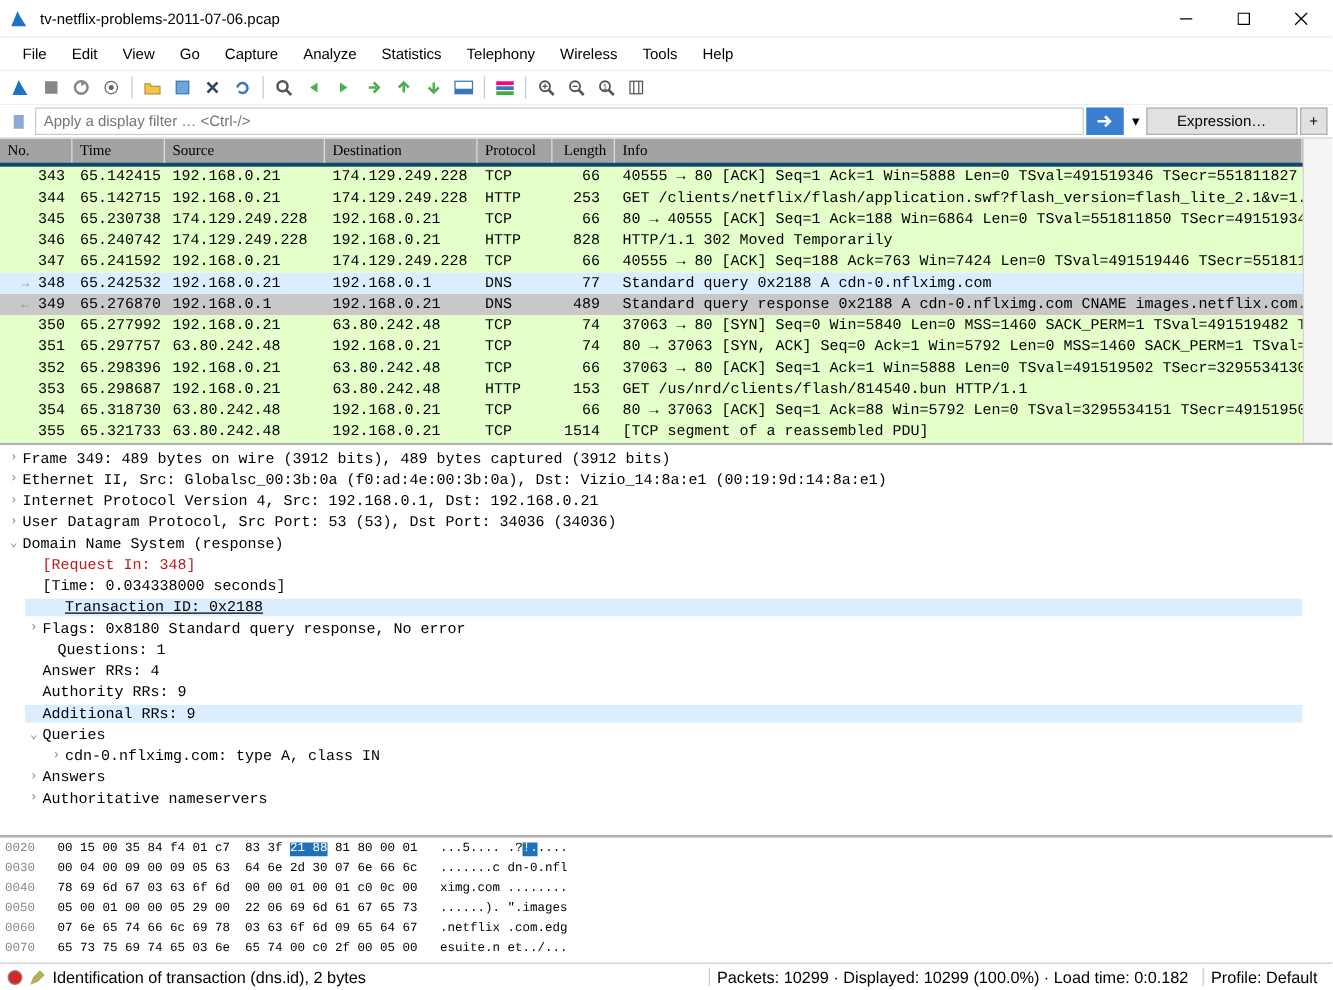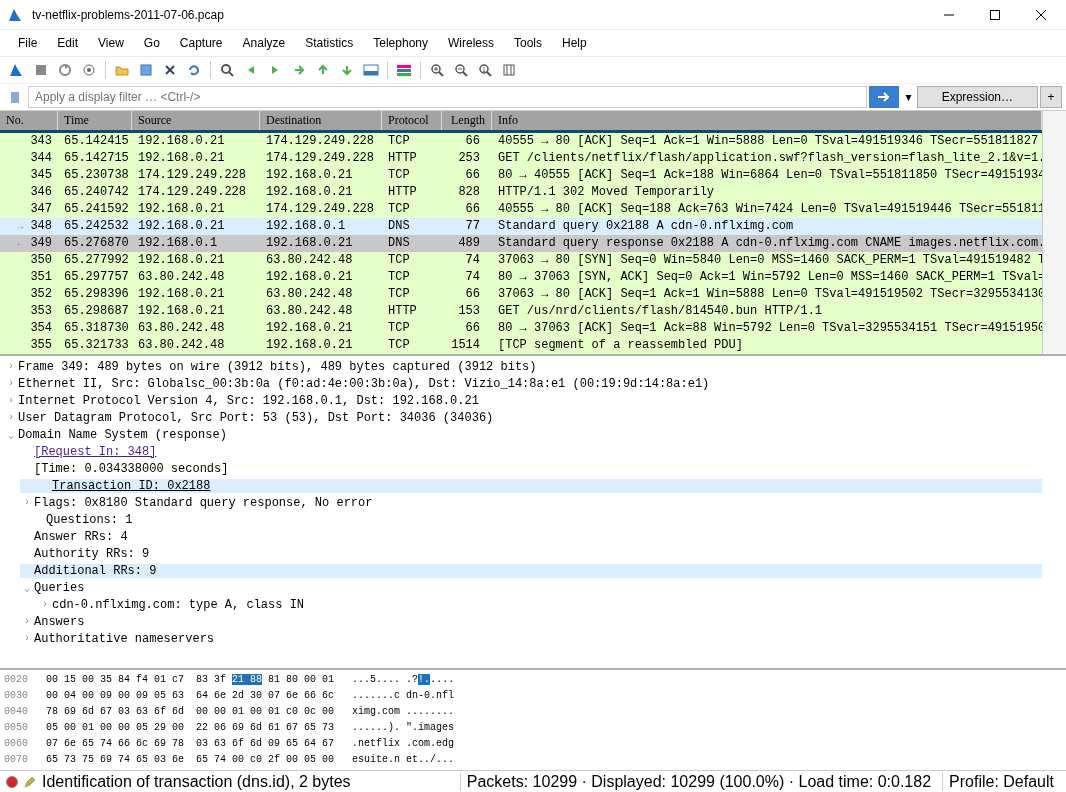--- a/index.html
+++ b/index.html
@@ -34,26 +34,26 @@
 .pl-row .col-no { text-align: right; padding-right: 6px; }
 .pl-row .col-len { text-align: right; padding-right: 12px; }
 .row-http { background: #e4ffc7; }
 .row-dns { background: #daeeff; }
 .row-sel { background: #c8c8c8 !important; }
 .row-rel { background: #daeeff; }
 .scroll-strip { width: 24px; background: #f5f5f5; border-left: 1px solid #ccc; }
 .details { flex: 1; overflow: auto; font-family: 'Consolas','Courier New',monospace; font-size: 12px; padding: 2px 0; border-bottom: 2px solid #b0b0b0; }
 .dt-row { display: flex; align-items: center; padding: 0 4px; height: 17px; white-space: nowrap; }
 .dt-toggle { width: 14px; text-align: center; color: #888; font-size: 10px; }
-.dt-link { color: #4c1d95; text-decoration: underline; }
+.dt-link { color: #b91c1c; }
 .dt-hi { background: #daeeff; display: inline-block; width: calc(100% - 20px); }
 .hex-pane { height: 100px; overflow: auto; font-family: 'Consolas','Courier New',monospace; font-size: 10px; padding: 2px 4px; }
 .hex-row { white-space: pre; height: 16px; line-height: 16px; }
 .hex-sel { background: #2171ba; color: #fff; }
-.statusbar { height: 22px; display: flex; align-items: center; padding: 0 6px; border-top: 1px solid #ccc; font-size: 16px; gap: 5px; }
+.statusbar { height: 22px; display: flex; align-items: center; padding: 0 6px; border-top: 1px solid #ccc; font-size: 13px; gap: 5px; }
 .status-seg { padding: 0 6px; border-left: 1px solid #ccc; white-space: nowrap; }
 .red-dot { width: 12px; height: 12px; border-radius: 6px; background: #d42828; border: 1px solid #888; }
 .spacer { flex: 1; }
 svg { display: block; }
 .hscroll { height: 17px; background: #f0f0f0; display: flex; border-top: 1px solid #ddd;}
 .hscroll-thumb { height: 100%; background: #cdcdcd; }
 </style>
 </head>
 <body>
 

